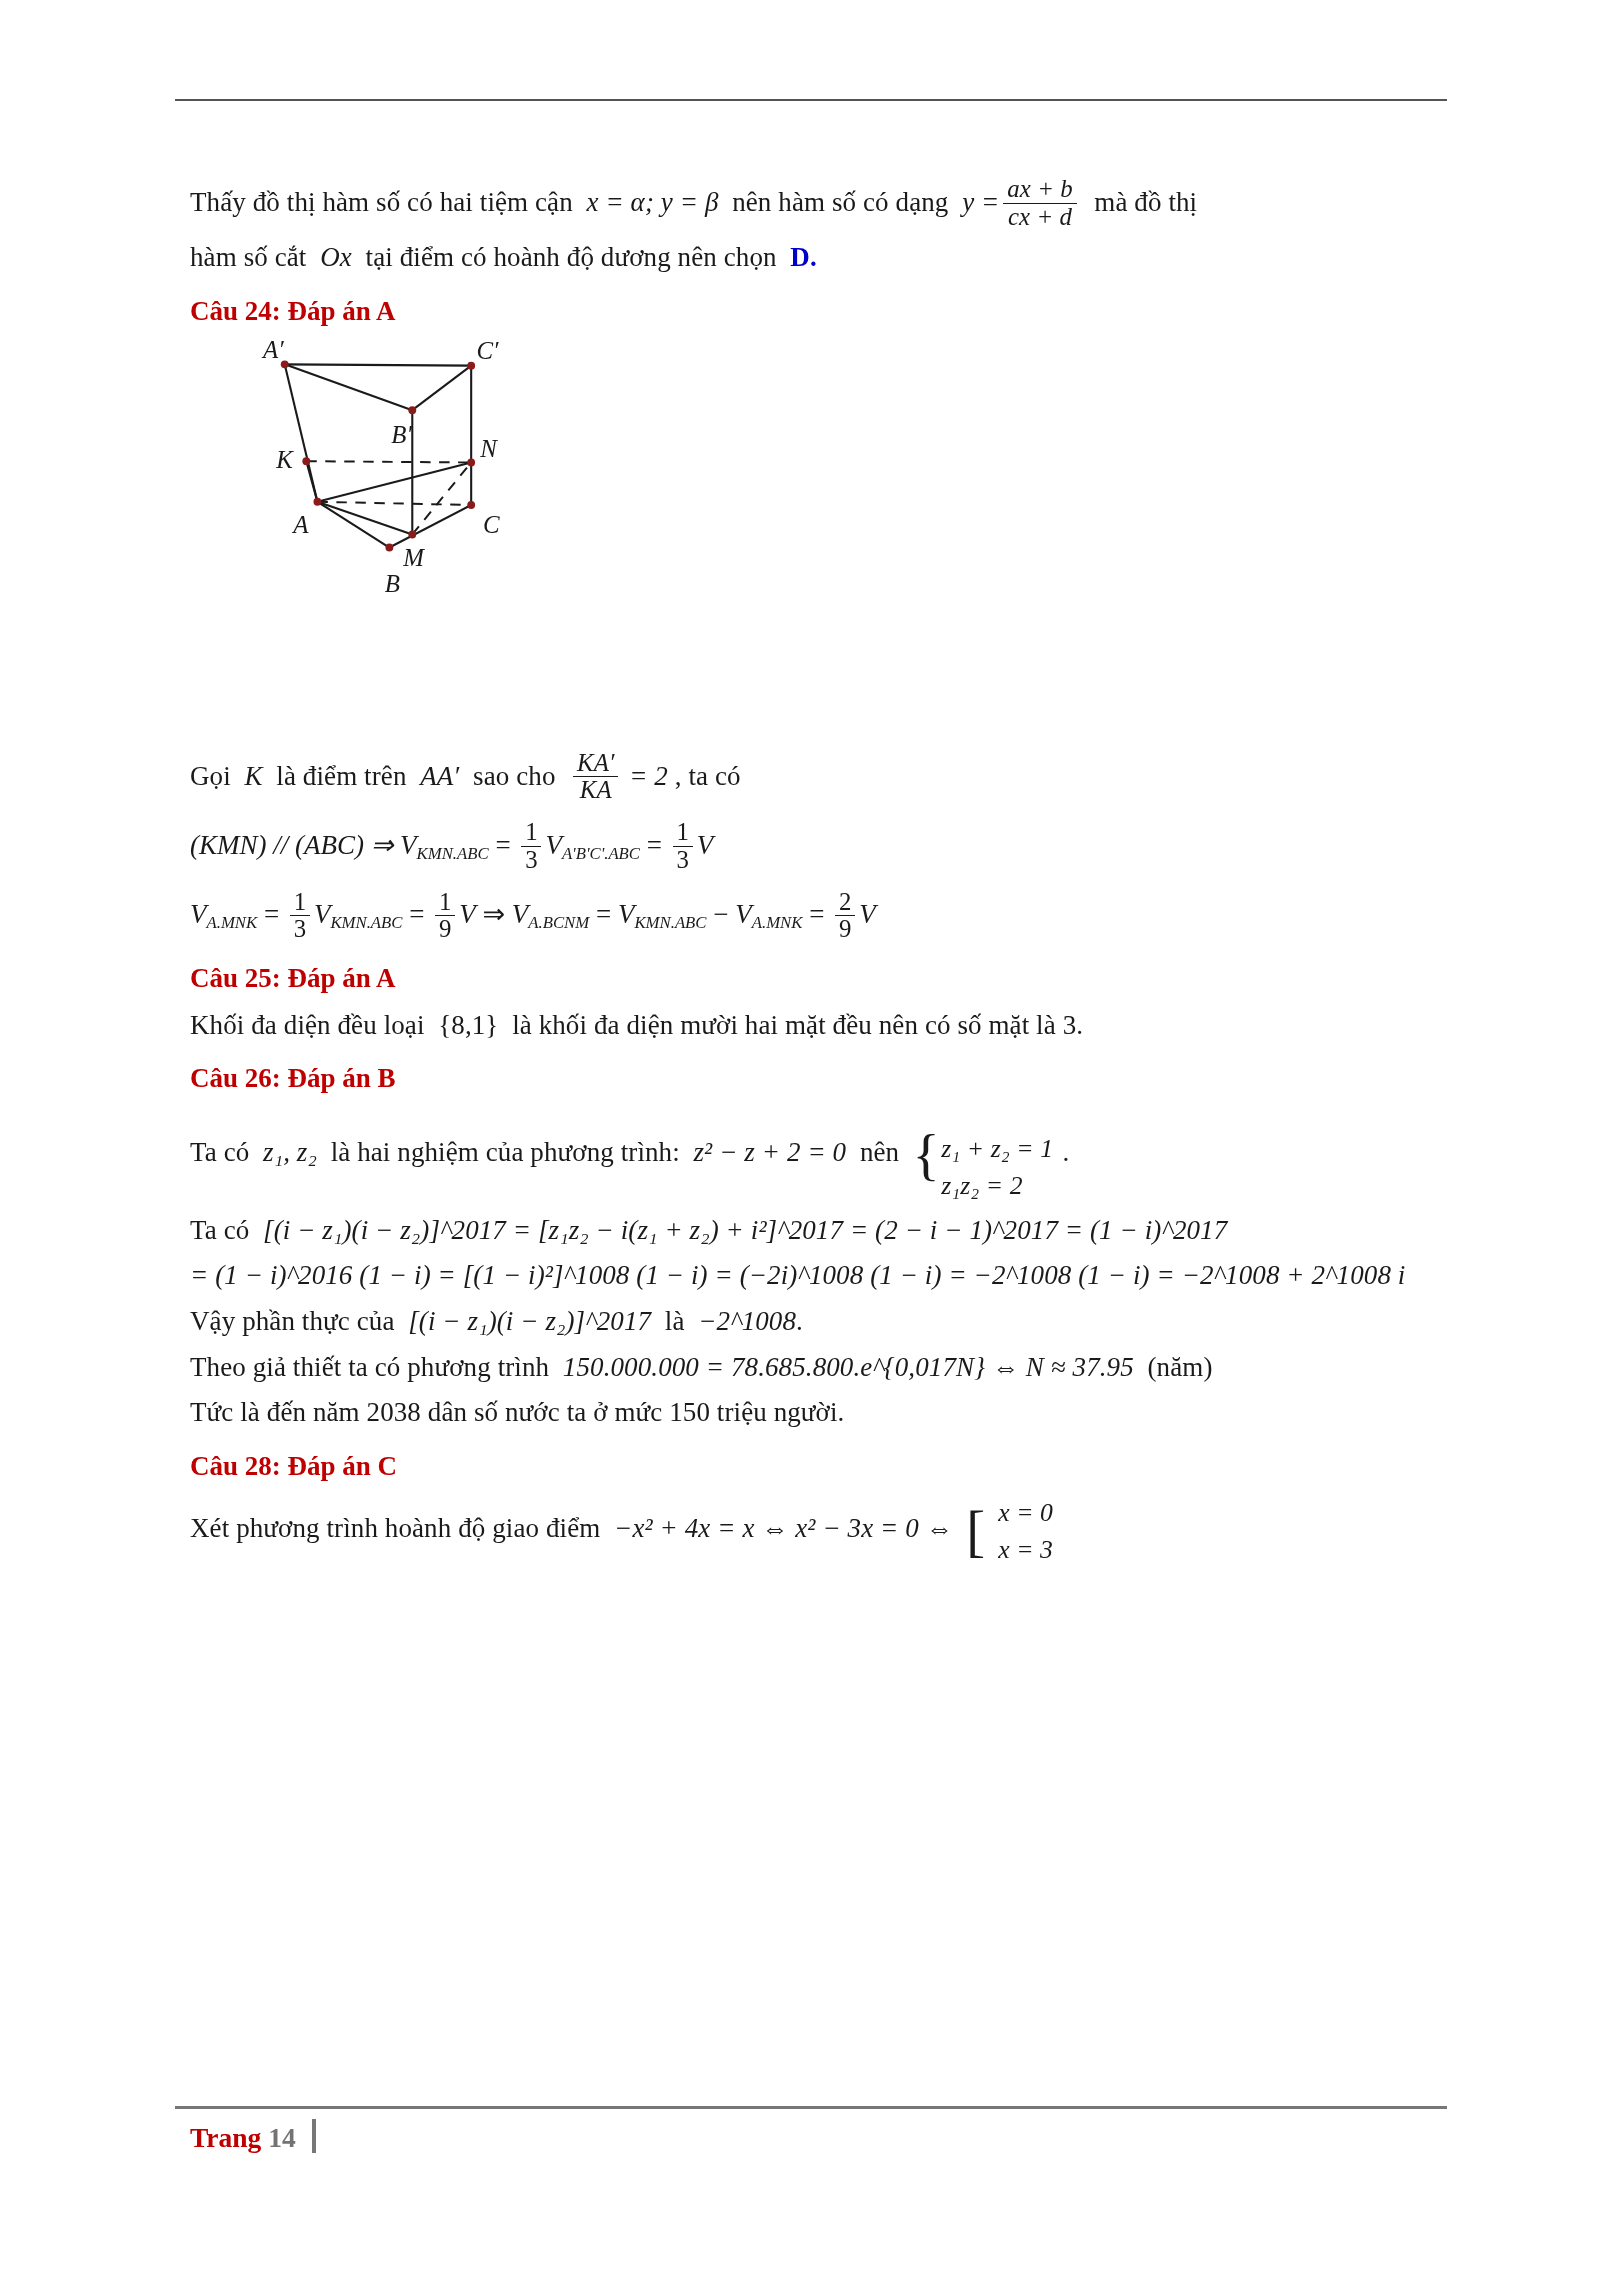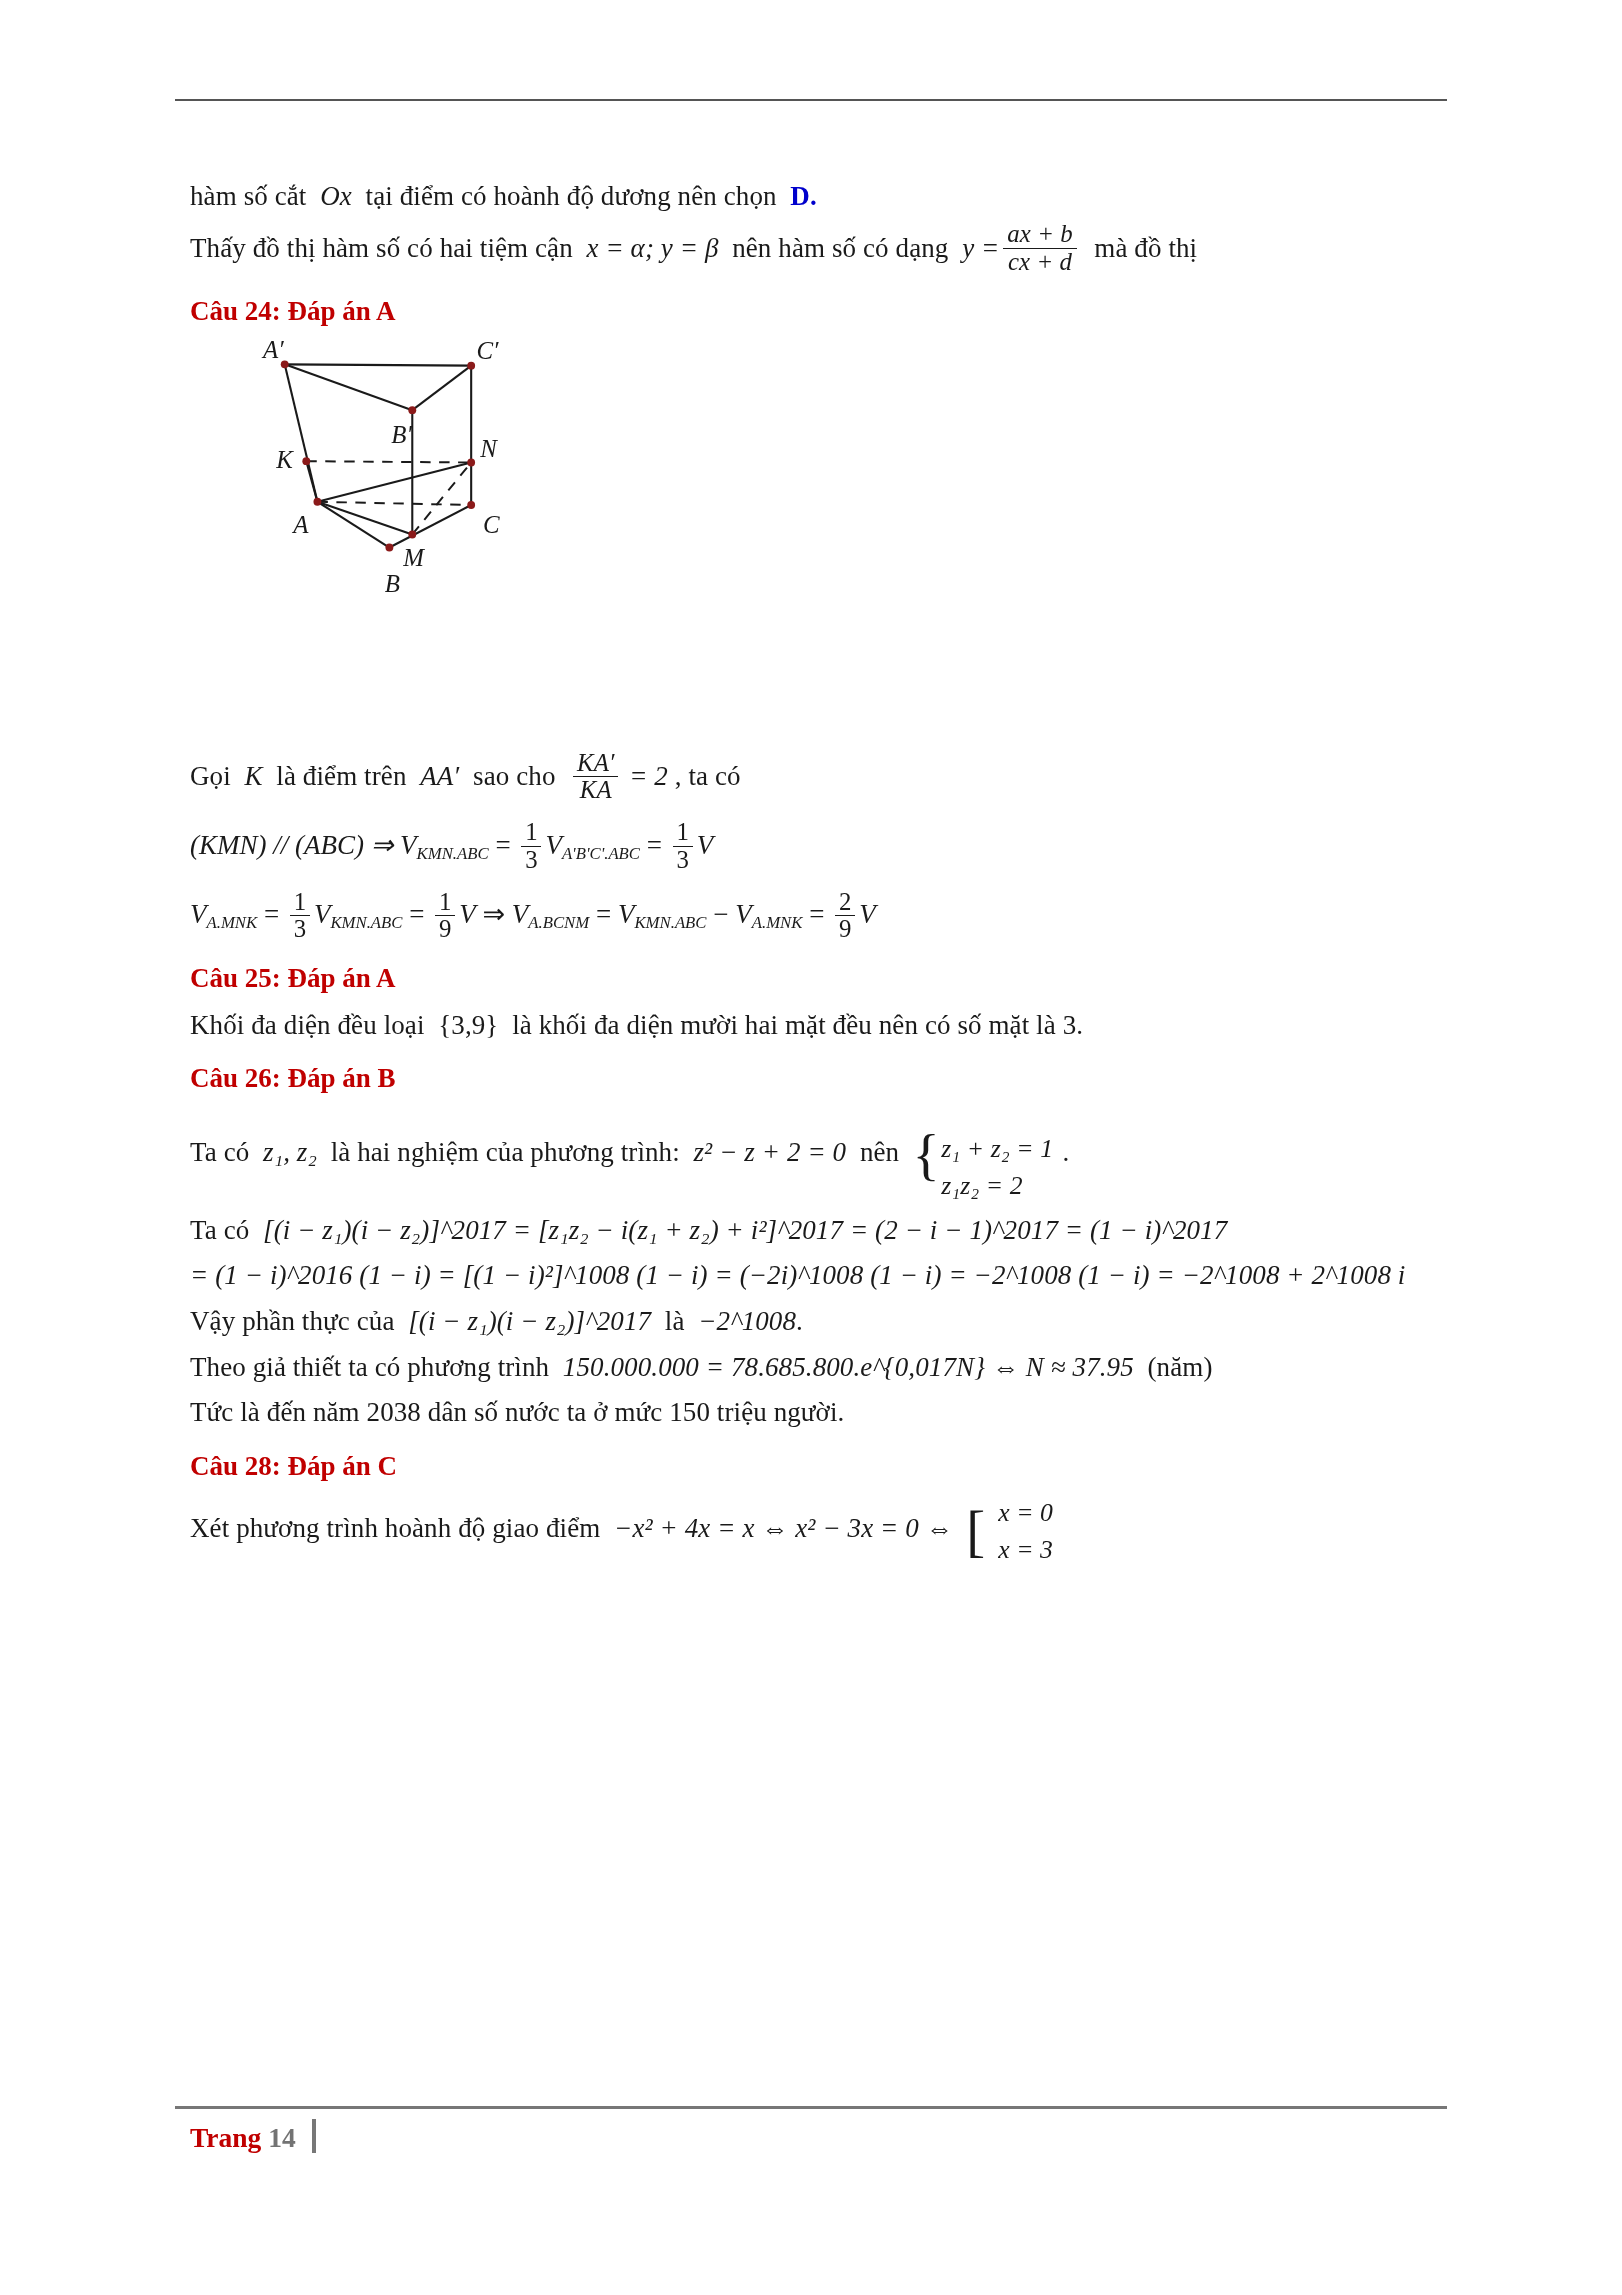--- a/index.html
+++ b/index.html
@@ -150,31 +150,31 @@
 </head>
 <body>
 
 <div class="page">
 
   <div class="rule-top"></div>
 
   <div class="content">
 
     <p class="para">
-      <span>hàm số cắt</span>
-      &nbsp;<span class="math">Ox</span>
-      &nbsp;<span>tại điểm có hoành độ dương nên chọn</span>
-      &nbsp;<span class="blue">D.</span>
-    </p>
-    <p class="para">
       <span>Thấy đồ thị hàm số có hai tiệm cận</span>
       &nbsp;<span class="math">x = α; y = β</span>
       &nbsp;<span>nên hàm số có dạng</span>
       &nbsp;<span class="math">y =</span><span class="frac"><span class="num math">ax + b</span><span class="den math">cx + d</span></span>
       &nbsp;<span>mà đồ thị</span>
+    </p>
+    <p class="para">
+      <span>hàm số cắt</span>
+      &nbsp;<span class="math">Ox</span>
+      &nbsp;<span>tại điểm có hoành độ dương nên chọn</span>
+      &nbsp;<span class="blue">D.</span>
     </p>
 
     <div class="heading">Câu 24: Đáp án A</div>
 
     <div class="figure">
       <svg width="458" height="406" viewBox="0 0 700 620">
 
         <g stroke="#1a1a1a" stroke-width="3.2" fill="none">
 
           <line x1="105" y1="40" x2="300" y2="110"></line>
@@ -257,21 +257,21 @@
       <span class="math">V</span><span class="sub">KMN.ABC</span>
       <span class="up">−</span>
       <span class="math">V</span><span class="sub">A.MNK</span>
       <span class="up">=</span>
       <span class="frac"><span class="num">2</span><span class="den">9</span></span><span class="math">V</span>
     </div>
 
     <div class="heading">Câu 25: Đáp án A</div>
     <p class="para">
       <span>Khối đa diện đều loại</span>
-      &nbsp;<span class="up">{3,9}</span>
+      &nbsp;<span class="up">{8,1}</span>
       &nbsp;<span>là khối đa diện mười hai mặt đều nên có số mặt là 3.</span>
     </p>
 
     <div class="heading">Câu 26: Đáp án B</div>
     <p class="para">
       <span>Ta có</span>
       &nbsp;<span class="math">z₁, z₂</span>
       &nbsp;<span>là hai nghiệm của phương trình:</span>
       &nbsp;<span class="math">z² − z + 2 = 0</span>
       &nbsp;<span>nên</span>

